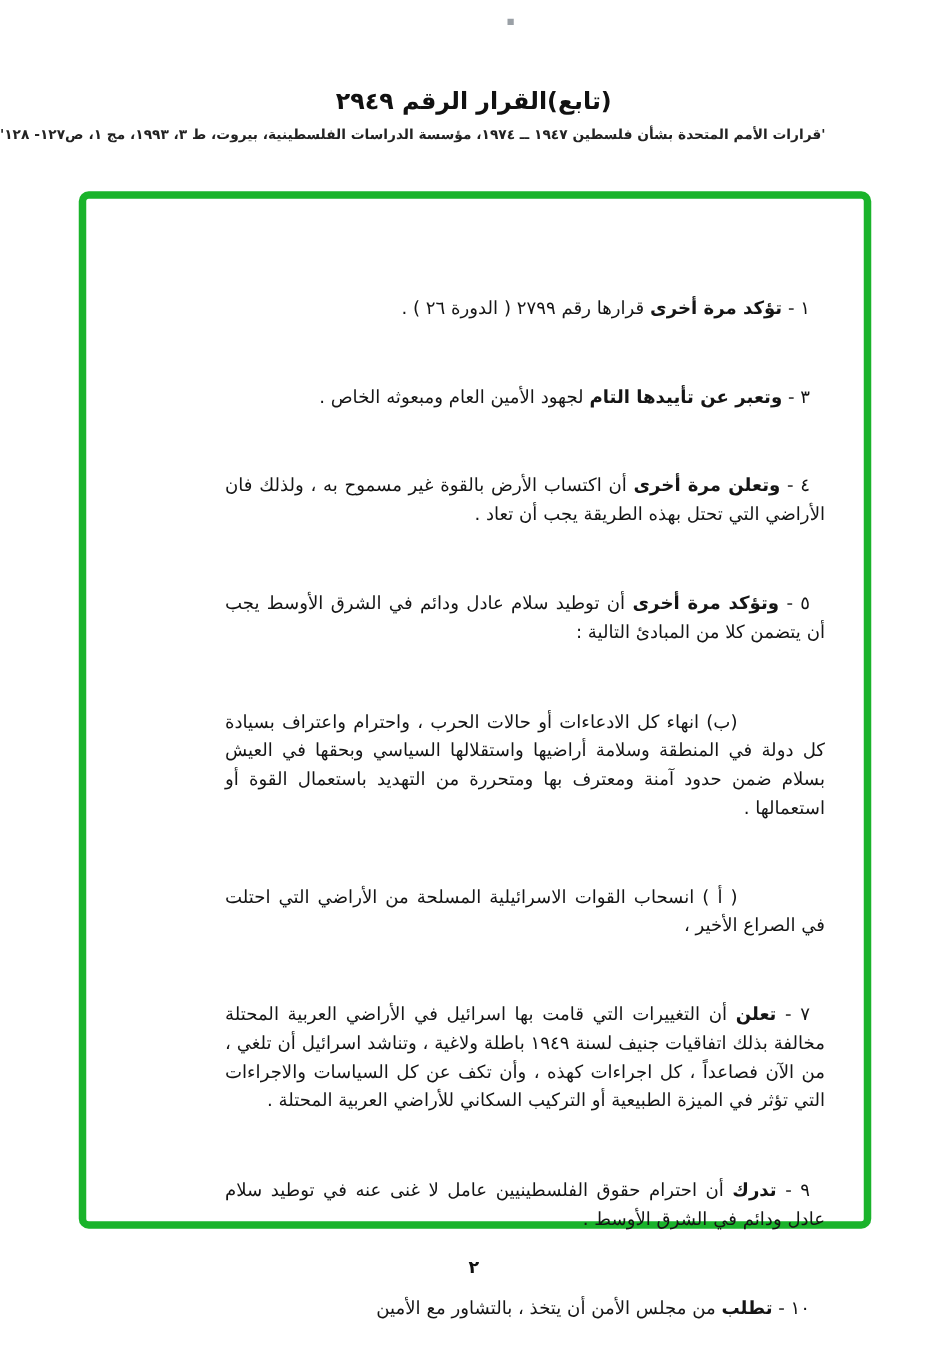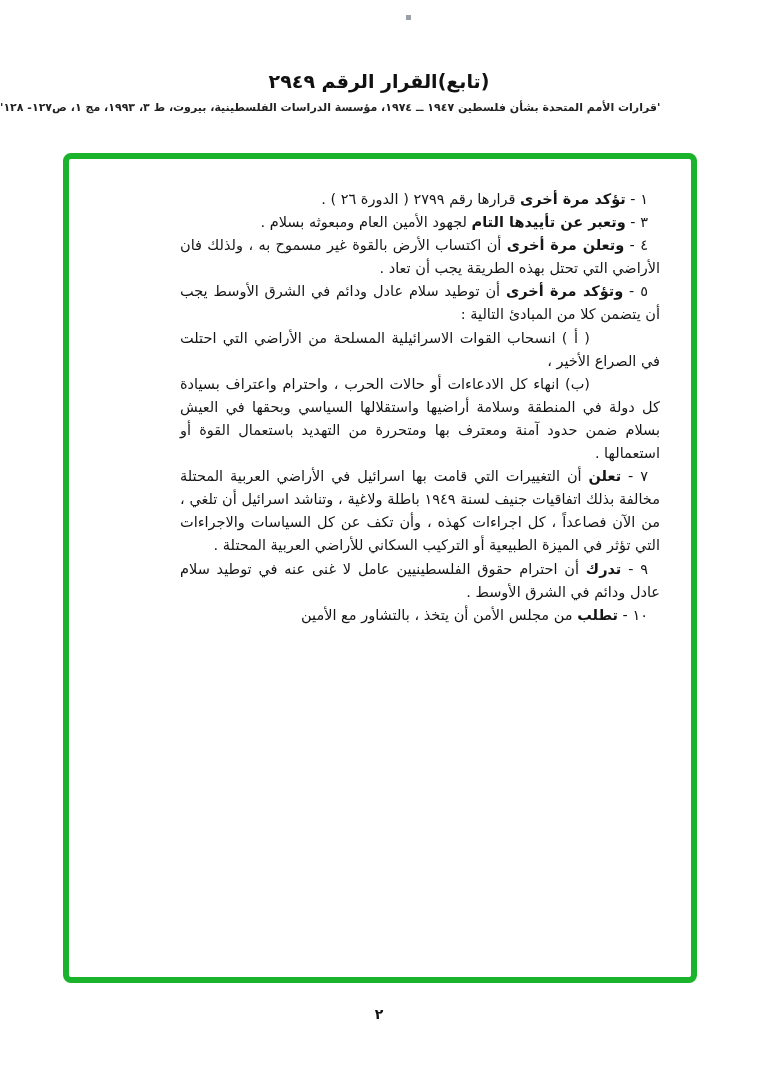--- a/index.html
+++ b/index.html
@@ -37,45 +37,45 @@
     background:#fff;
   }
   .resolution-text{
     position:absolute;top:29px;right:31px;width:480px;
     direction:rtl;
     text-align:justify;
     font-size:14.5px;
     line-height:23.1px;
     color:#151515;
   }
-  .para{text-indent:12px;}
+  .para{text-indent:12px;margin-top:48px;}
   .para.sub{text-indent:70px;}
   .para .b{font-weight:bold;}
   .page-number{
     position:absolute;top:1006px;left:0;width:758px;
     text-align:center;
     font-size:14px;font-weight:bold;
     direction:rtl;
   }
 </style>
 </head>
 <body>
 
 <div class="scan-speck"></div>
 
 <div class="doc-title">(تابع)القرار الرقم ٢٩٤٩</div>
 <div class="doc-citation">'قرارات الأمم المتحدة بشأن فلسطين ١٩٤٧ ــ ١٩٧٤، مؤسسة الدراسات الفلسطينية، بيروت، ط ٣، ١٩٩٣، مج ١، ص١٢٧- ١٢٨'</div>
 
 <div class="green-box">
   <div class="resolution-text">
       <div class="para"><span>١ - </span><span class="b">تؤكد مرة أخرى</span><span> قرارها رقم ٢٧٩٩ ( الدورة ٢٦ ) .</span></div>
-      <div class="para"><span>٣ - </span><span class="b">وتعبر عن تأييدها التام</span><span> لجهود الأمين العام ومبعوثه بسلام .</span></div>
+      <div class="para"><span>٣ - </span><span class="b">وتعبر عن تأييدها التام</span><span> لجهود الأمين العام ومبعوثه الخاص .</span></div>
       <div class="para"><span>٤ - </span><span class="b">وتعلن مرة أخرى</span><span> أن اكتساب الأرض بالقوة غير مسموح به ، ولذلك فان الأراضي التي تحتل بهذه الطريقة يجب أن تعاد .</span></div>
       <div class="para"><span>٥ - </span><span class="b">وتؤكد مرة أخرى</span><span> أن توطيد سلام عادل ودائم في الشرق الأوسط يجب أن يتضمن كلا من المبادئ التالية :</span></div>
+      <div class="para sub"><span>(ب) </span><span class="b"></span><span>انهاء كل الادعاءات أو حالات الحرب ، واحترام واعتراف بسيادة كل دولة في المنطقة وسلامة أراضيها واستقلالها السياسي وبحقها في العيش بسلام ضمن حدود آمنة ومعترف بها ومتحررة من التهديد باستعمال القوة أو استعمالها .</span></div>
       <div class="para sub"><span>( أ ) </span><span class="b"></span><span>انسحاب القوات الاسرائيلية المسلحة من الأراضي التي احتلت في الصراع الأخير ،</span></div>
-      <div class="para sub"><span>(ب) </span><span class="b"></span><span>انهاء كل الادعاءات أو حالات الحرب ، واحترام واعتراف بسيادة كل دولة في المنطقة وسلامة أراضيها واستقلالها السياسي وبحقها في العيش بسلام ضمن حدود آمنة ومعترف بها ومتحررة من التهديد باستعمال القوة أو استعمالها .</span></div>
       <div class="para"><span>٧ - </span><span class="b">تعلن</span><span> أن التغييرات التي قامت بها اسرائيل في الأراضي العربية المحتلة مخالفة بذلك اتفاقيات جنيف لسنة ١٩٤٩ باطلة ولاغية ، وتناشد اسرائيل أن تلغي ، من الآن فصاعداً ، كل اجراءات كهذه ، وأن تكف عن كل السياسات والاجراءات التي تؤثر في الميزة الطبيعية أو التركيب السكاني للأراضي العربية المحتلة .</span></div>
       <div class="para"><span>٩ - </span><span class="b">تدرك</span><span> أن احترام حقوق الفلسطينيين عامل لا غنى عنه في توطيد سلام عادل ودائم في الشرق الأوسط .</span></div>
       <div class="para"><span>١٠ - </span><span class="b">تطلب</span><span> من مجلس الأمن أن يتخذ ، بالتشاور مع الأمين</span></div>
     </div>
 </div>
 
 <div class="page-number">٢</div>
 
 </body></html>

